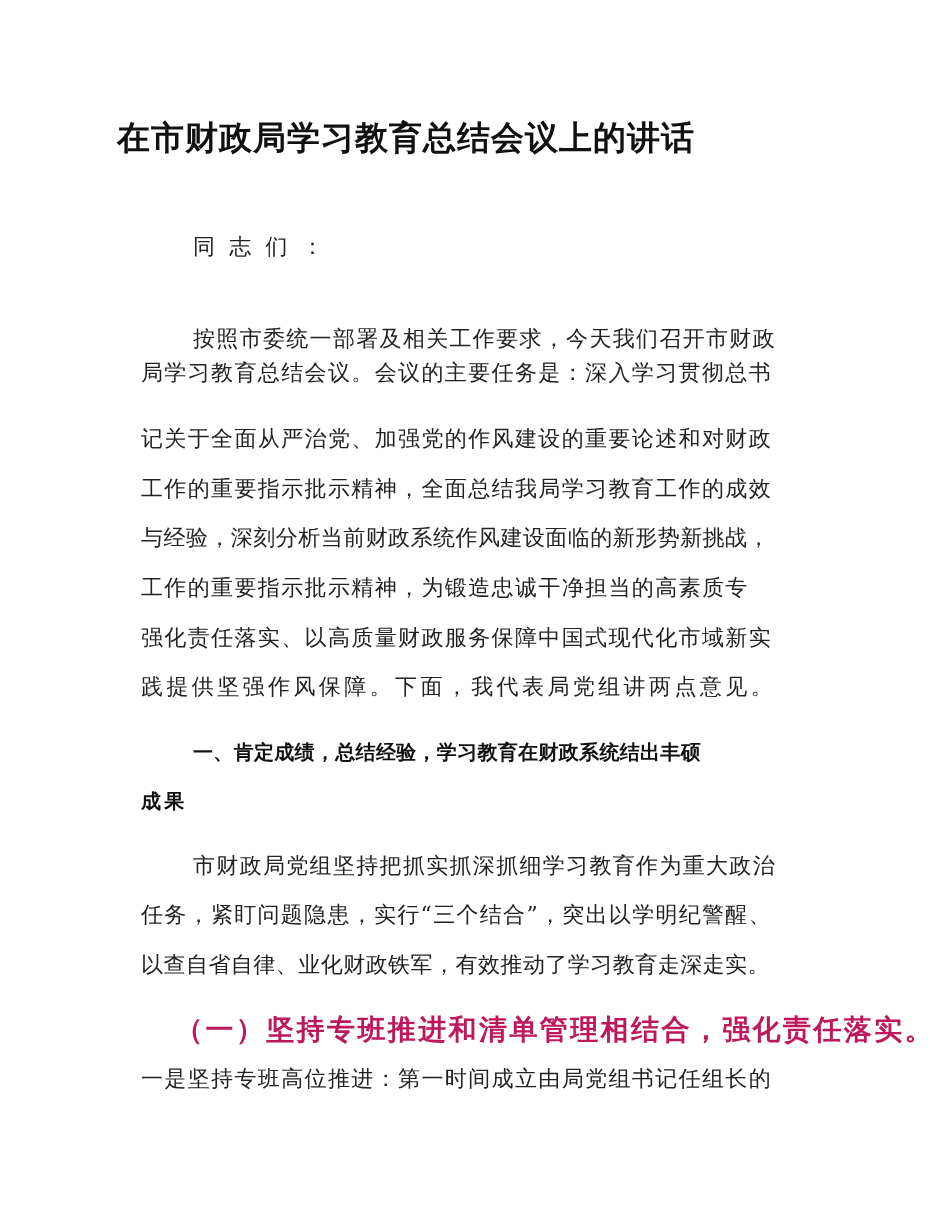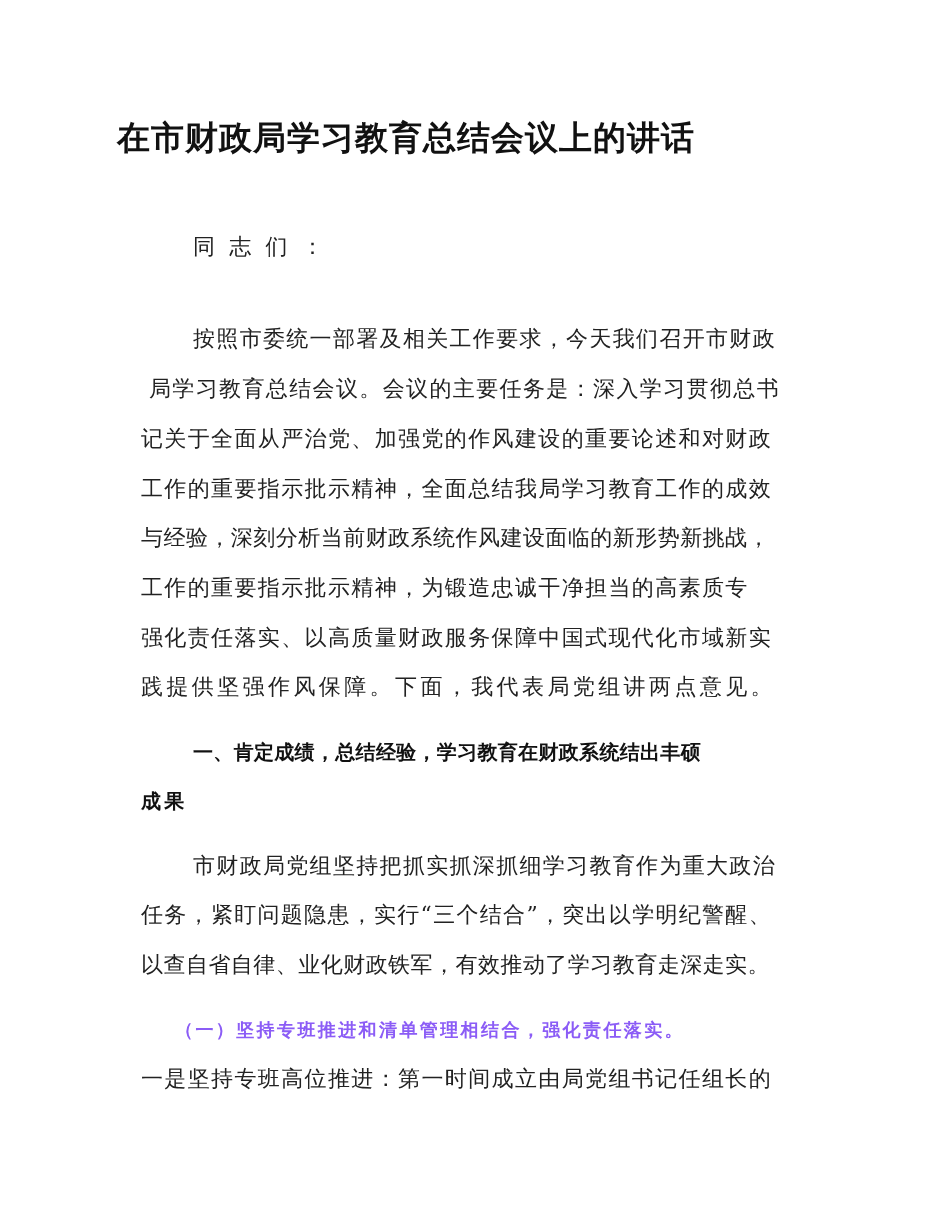--- a/index.html
+++ b/index.html
@@ -47,37 +47,37 @@
     .line.heading {
       font-family: "DejaVu Sans", sans-serif;
       font-weight: bold;
       font-size: 20px;
       letter-spacing: 3.2px;
       color: #111;
     }
     .line.subheading {
       font-family: "DejaVu Sans", sans-serif;
       font-weight: bold;
-      font-size: 18px;
+      font-size: 28px;
       letter-spacing: 3.4px;
-      color: #8b5cf6;
+      color: #be185d;
     }
   </style>
 </head>
 <body>
 
 <div class="page">
 
   <div class="title">在市财政局学习教育总结会议上的讲话</div>
 
   <div class="line indent" style="top:222px;">同志们：</div>
 
   <div>
     <div class="line indent" style="top: 314px; letter-spacing: 1.32px;">按照市委统一部署及相关工作要求，今天我们召开市财政</div>
-    <div class="line" style="top: 364px; letter-spacing: 1.37037px; margin-left: 8px;">局学习教育总结会议。会议的主要任务是：深入学习贯彻总书</div>
+    <div class="line" style="top: 348px; letter-spacing: 1.37037px;">局学习教育总结会议。会议的主要任务是：深入学习贯彻总书</div>
     <div class="line" style="top: 414px; letter-spacing: 1.37037px;">记关于全面从严治党、加强党的作风建设的重要论述和对财政</div>
     <div class="line" style="top: 464px; letter-spacing: 1.37037px;">工作的重要指示批示精神，全面总结我局学习教育工作的成效</div>
     <div class="line" style="top: 513px; letter-spacing: 0.464286px;">与经验，深刻分析当前财政系统作风建设面临的新形势新挑战，</div>
     <div class="line" style="top: 563px; letter-spacing: 1.37037px;">工作的重要指示批示精神，为锻造忠诚干净担当的高素质专</div>
     <div class="line" style="top: 613px; letter-spacing: 1.37037px;">强化责任落实、以高质量财政服务保障中国式现代化市域新实</div>
     <div class="line" style="top: 662px; letter-spacing: 3.4px;">践提供坚强作风保障。下面，我代表局党组讲两点意见。</div>
   </div>
 
   <div>
     <div class="line heading indent" style="top: 727px; letter-spacing: 0.32px;">一、肯定成绩，总结经验，学习教育在财政系统结出丰硕</div>

